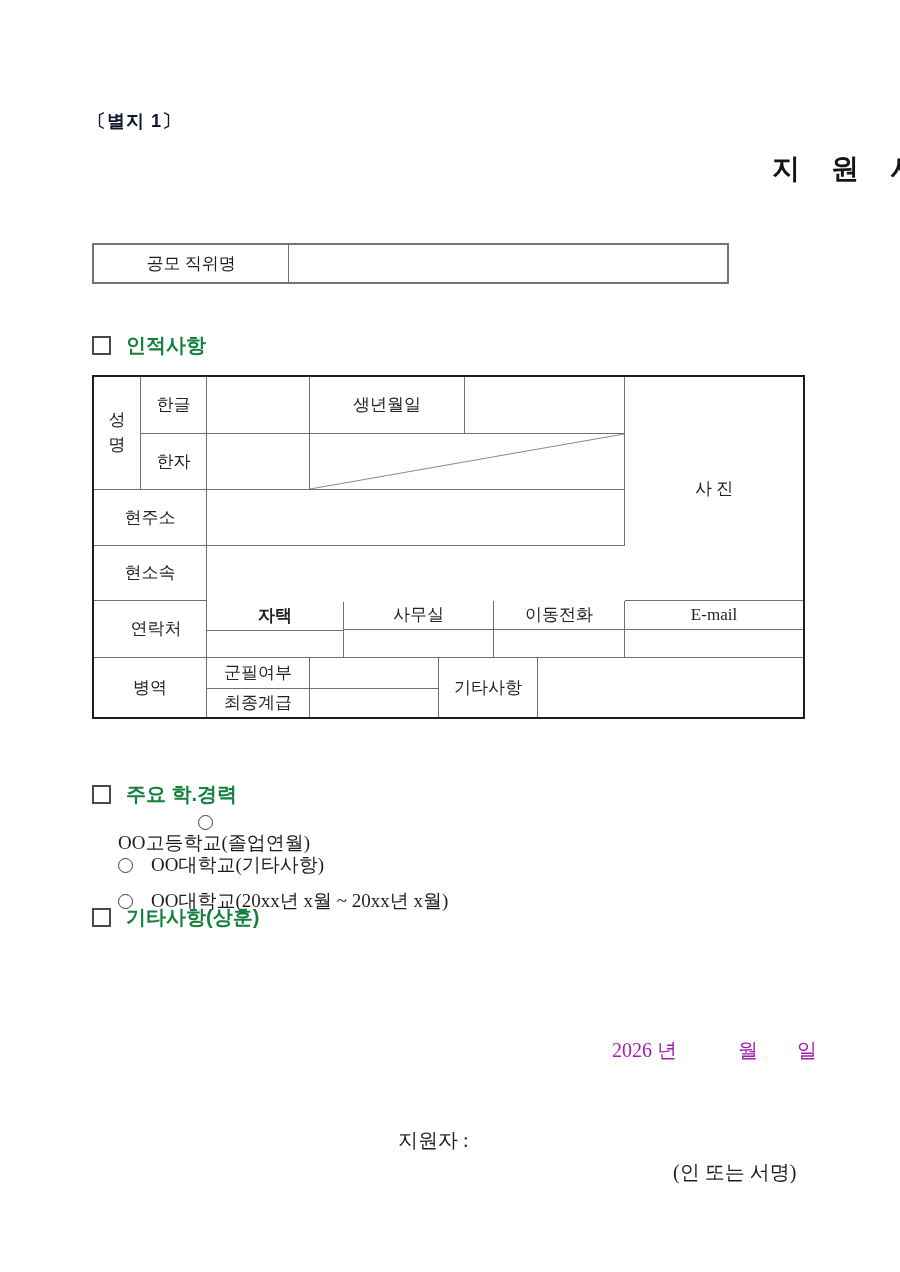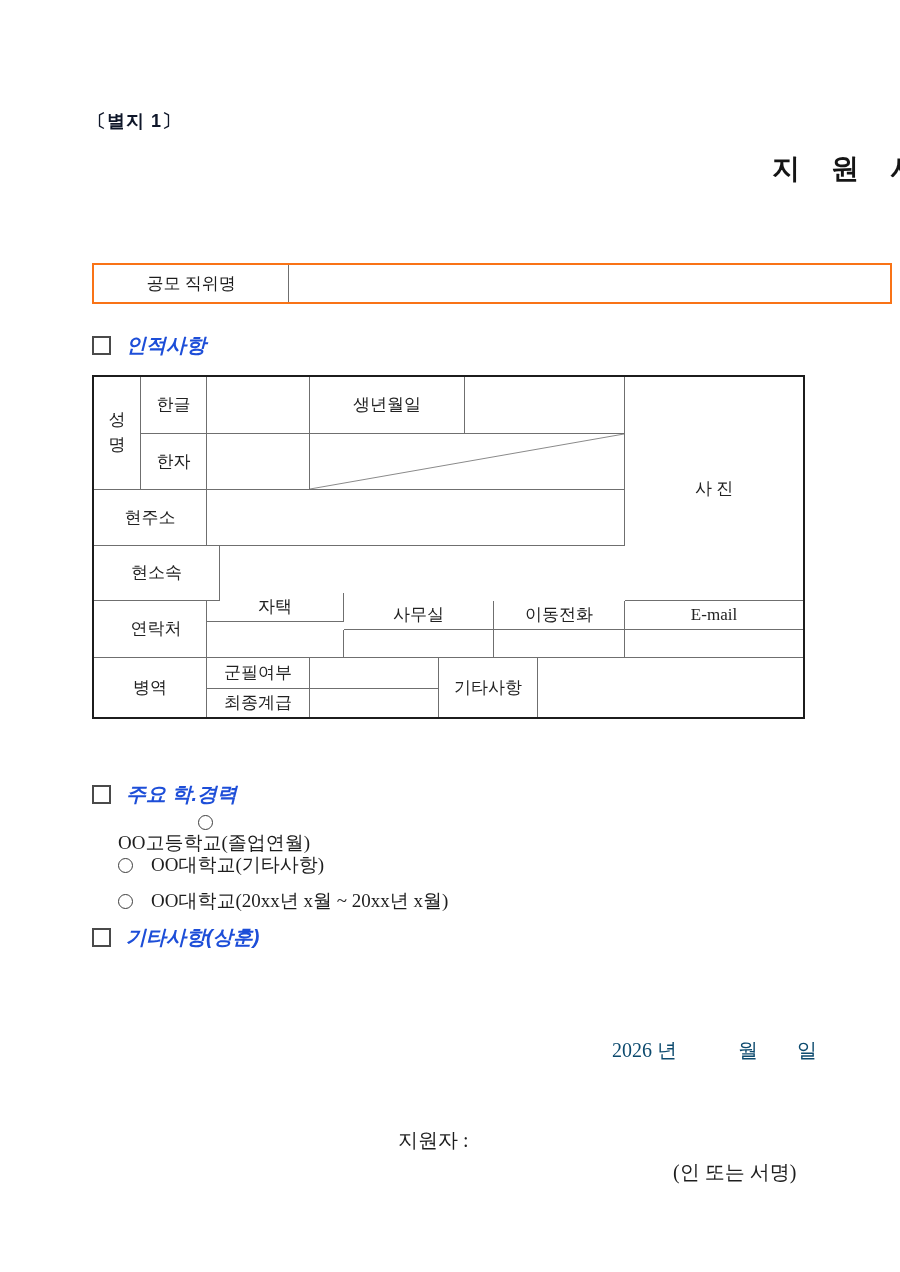--- a/index.html
+++ b/index.html
@@ -19,31 +19,31 @@
     font-weight:bold;font-size:18px;letter-spacing:1px;color:#0f172a;
   }
   .page-title{
     position:absolute;left:0;top:150px;width:900px;
     text-align:right;
     font-size:28px;font-weight:600;letter-spacing:12px;color:#151515;margin-left:30px;
   }
   .section-header{
     position:absolute;left:92px;
     font-family:"Liberation Sans","DejaVu Sans",sans-serif;
-    font-weight:bold;font-size:20px;color:#1d4ed8;
-    display:flex;align-items:center;font-style:italic;
+    font-weight:bold;font-size:20px;color:#15803d;
+    display:flex;align-items:center;
   }
   .sq{
     display:inline-block;width:15px;height:15px;
     border:2px solid #4a4a4a;margin-right:15px;flex:0 0 auto;
   }
   
   .pos-table{
-    position:absolute;left:92px;top:243px;width:800px;height:41px;
-    border:2px solid #f97316;box-sizing:border-box;margin-top:20px;
+    position:absolute;left:92px;top:243px;width:637px;height:41px;
+    border:2px solid #737373;box-sizing:border-box;
   }
   .pos-label{
     position:absolute;left:0;top:0;width:195px;height:100%;
     border-right:1px solid #6f6f6f;box-sizing:border-box;
     display:flex;align-items:center;justify-content:center;
     font-size:17px;
   }
   .pos-value{
     position:absolute;left:195px;top:0;right:0;height:100%;
   }
@@ -69,21 +69,21 @@
   .career-item{
     position:absolute;left:118px;
     display:flex;align-items:center;
     font-size:19px;color:#1d1d1d;
   }
   .ci{
     display:inline-block;width:13px;height:13px;border-radius:50%;
     border:1.5px solid #3d3d3d;margin-right:18px;flex:0 0 auto;
   }
   
-  .date-part{position:absolute;font-size:20px;color:#0c4a6e;}
+  .date-part{position:absolute;font-size:20px;color:#a21caf;}
   .sig-part{position:absolute;font-size:20px;color:#1d1d1d;}
 </style>
 </head>
 <body>
 
 <div class="page">
 
   <div class="doc-label">〔별지 1〕</div>
   <div class="page-title">지 원 서</div>
 
@@ -113,24 +113,24 @@
     <div class="cell" style="left:113px;top:57px;width:103px;height:56px;"></div>
     <div class="cell diag" style="left:216px;top:57px;width:315px;height:56px;">
       <svg viewBox="0 0 100 100" preserveAspectRatio="none">
         <line x1="0" y1="100" x2="100" y2="0" stroke="#8a8a8a" stroke-width="1" vector-effect="non-scaling-stroke"></line>
       </svg>
     </div>
 
     <div class="cell" style="left:0;top:113px;width:113px;height:56px;">현주소</div>
     <div class="cell" style="left:113px;top:113px;width:418px;height:56px;"></div>
 
-    <div class="cell" style="left:0;top:169px;width:126px;height:55px;">현소속</div>
+    <div class="cell" style="left:0;top:169px;width:113px;height:55px;">현소속</div>
 
     <div class="cell" style="left:0;top:224px;width:113px;height:57px;padding-left:12px;">연락처</div>
-    <div class="cell" style="left:113px;top:216px;width:137px;height:29px;">자택</div>
+    <div class="cell" style="left:113px;top:225px;width:137px;height:29px;font-weight:bold;">자택</div>
     <div class="cell" style="left:250px;top:224px;width:150px;height:29px;">사무실</div>
     <div class="cell" style="left:400px;top:224px;width:131px;height:29px;">이동전화</div>
     <div class="cell nr" style="left:531px;top:224px;width:178px;height:29px;">E-mail</div>
     <div class="cell" style="left:113px;top:253px;width:137px;height:28px;"></div>
     <div class="cell" style="left:250px;top:253px;width:150px;height:28px;"></div>
     <div class="cell" style="left:400px;top:253px;width:131px;height:28px;"></div>
     <div class="cell nr" style="left:531px;top:253px;width:178px;height:28px;"></div>
 
     <div class="cell nb" style="left:0;top:281px;width:113px;height:59px;">병역</div>
     <div class="cell" style="left:113px;top:281px;width:103px;height:31px;">군필여부</div>
@@ -152,21 +152,21 @@
   </div>
   <div class="career-item" style="top:852px;">
     <span class="ci"></span>
     <span>OO대학교(기타사항)</span>
   </div>
   <div class="career-item" style="top:888px;">
     <span class="ci"></span>
     <span>OO대학교(20xx년 x월 ~ 20xx년 x월)</span>
   </div>
 
-  <div class="section-header" style="top:924px;">
+  <div class="section-header" style="top:904px;">
     <span class="sq"></span>
     <span>기타사항(상훈)</span>
   </div>
 
   <div class="date-part" style="left:612px;top:1037px;">2026 년</div>
   <div class="date-part" style="left:738px;top:1037px;">월</div>
   <div class="date-part" style="left:797px;top:1037px;">일</div>
 
   <div class="sig-part" style="left:398px;top:1127px;">지원자 :</div>
   <div class="sig-part" style="left:673px;top:1127px;margin-top:32px;">(인 또는 서명)</div>

